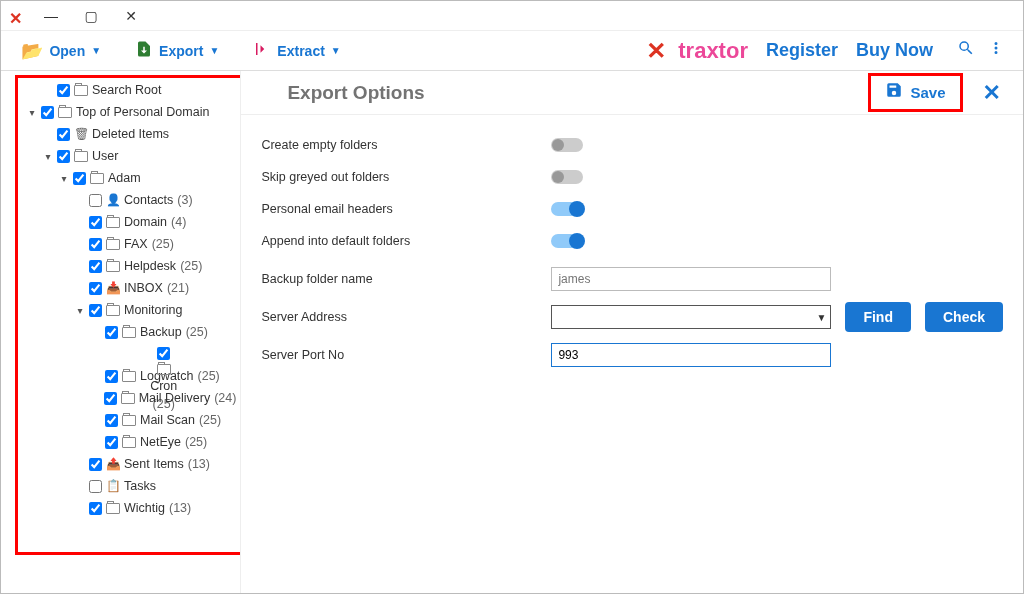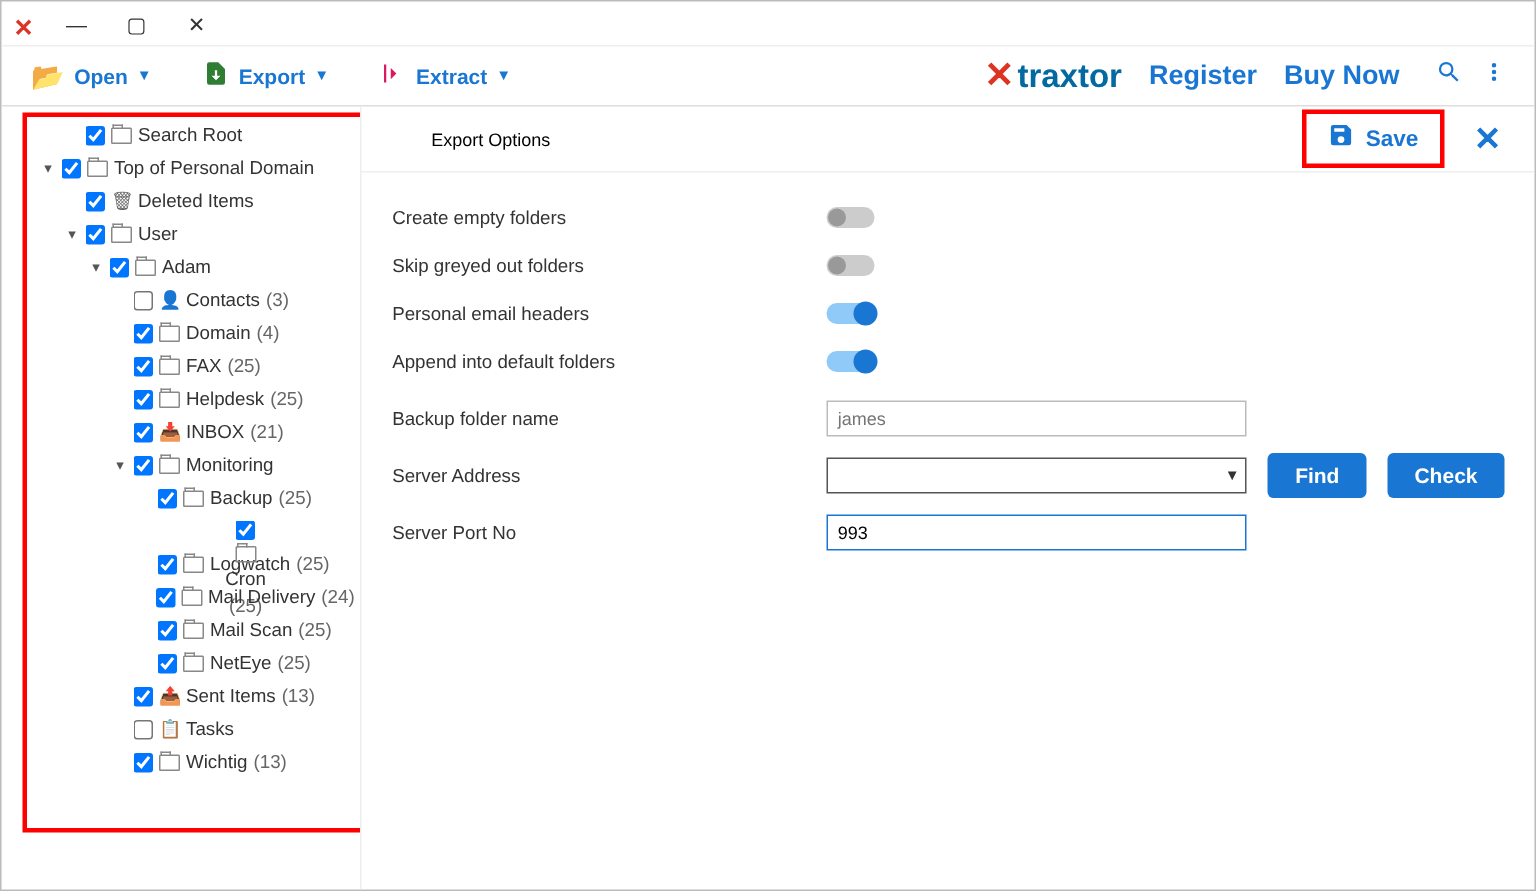--- a/index.html
+++ b/index.html
@@ -13,42 +13,42 @@
 .titlebar .win-btn { width: 40px; height: 28px; display: flex; align-items: center; justify-content: center; font-size: 14px; color: #333; cursor: pointer; }
 
 
 .toolbar { height: 40px; display: flex; align-items: center; padding: 0 12px; border-bottom: 1px solid #ddd; }
 .tool-btn { display: flex; align-items: center; gap: 6px; padding: 4px 8px; font-size: 14px; color: #1976d2; font-weight: 600; cursor: pointer; margin-right: 18px; }
 .tool-btn .caret { font-size: 10px; color: #1976d2; }
 .toolbar .spacer { flex: 1; }
 .logo { display: flex; align-items: center; margin-right: 18px; }
 .logo-x { font-size: 24px; font-weight: bold; color: #222; }
 .logo-x .red { color: #d32; }
-.logo-text { font-size: 22px; font-weight: 700; color: #0369a1; margin-left: 2px; }
+.logo-text { font-size: 22px; font-weight: 700; color: #ec4899; margin-left: 12px; }
 .header-link { font-size: 18px; color: #1976d2; font-weight: 600; margin-right: 18px; cursor: pointer; }
 .header-icon { width: 30px; text-align: center; color: #1976d2; font-size: 18px; cursor: pointer; }
 
 
 .main { display: flex; height: calc(594px - 70px - 2px); }
 
 
 .sidebar { width: 260px; border-right: 1px solid #eee; padding: 8px 4px; font-size: 12.5px; color: #333; position: relative; overflow: hidden; }
 .red-box { position: absolute; top: 4px; left: 14px; width: 238px; height: 480px; border: 3px solid #f00; pointer-events: none; }
 .tree-item { display: flex; align-items: center; gap: 4px; height: 22px; cursor: pointer; white-space: nowrap; }
 .expand { width: 10px; display: inline-block; text-align: center; color: #555; font-size: 10px; }
 .cb { width: 13px; height: 13px; flex-shrink: 0; }
 .folder-icon { width: 14px; height: 11px; border: 1px solid #888; border-radius: 1px; display: inline-block; flex-shrink: 0; position: relative; }
 .folder-icon::before { content: ""; position: absolute; top: -3px; left: 0; width: 5px; height: 2px; border: 1px solid #888; border-bottom: none; }
 .trash-icon, .special-icon { width: 14px; font-size: 12px; color: #666; text-align: center; }
 .count { color: #666; }
 
 
 .content { flex: 1; padding: 0; position: relative; }
 .content-header { height: 44px; display: flex; align-items: center; padding: 0 16px; border-bottom: 1px solid #eee; }
-.content-title { font-size: 12px; color: #000000; font-weight: 400; margin-left: 30px; }
+.content-title { font-size: 19px; color: #737373; font-weight: 700; margin-left: 30px; }
 .save-wrap { margin-left: auto; display: flex; align-items: center; gap: 14px; }
 .save-btn { display: flex; align-items: center; gap: 8px; padding: 5px 14px; cursor: pointer; }
 .save-btn-box { border: 3px solid #f00; }
 .save-icon { color: #1976d2; font-size: 18px; }
 .save-text { color: #1976d2; font-weight: 600; font-size: 15px; }
 .close-x { color: #1976d2; font-size: 22px; font-weight: bold; cursor: pointer; padding: 0 6px; }
 
 .form { padding: 14px 20px; }
 .form-row { display: flex; align-items: center; height: 32px; font-size: 12.5px; color: #333; }
 .form-label { width: 290px; }

